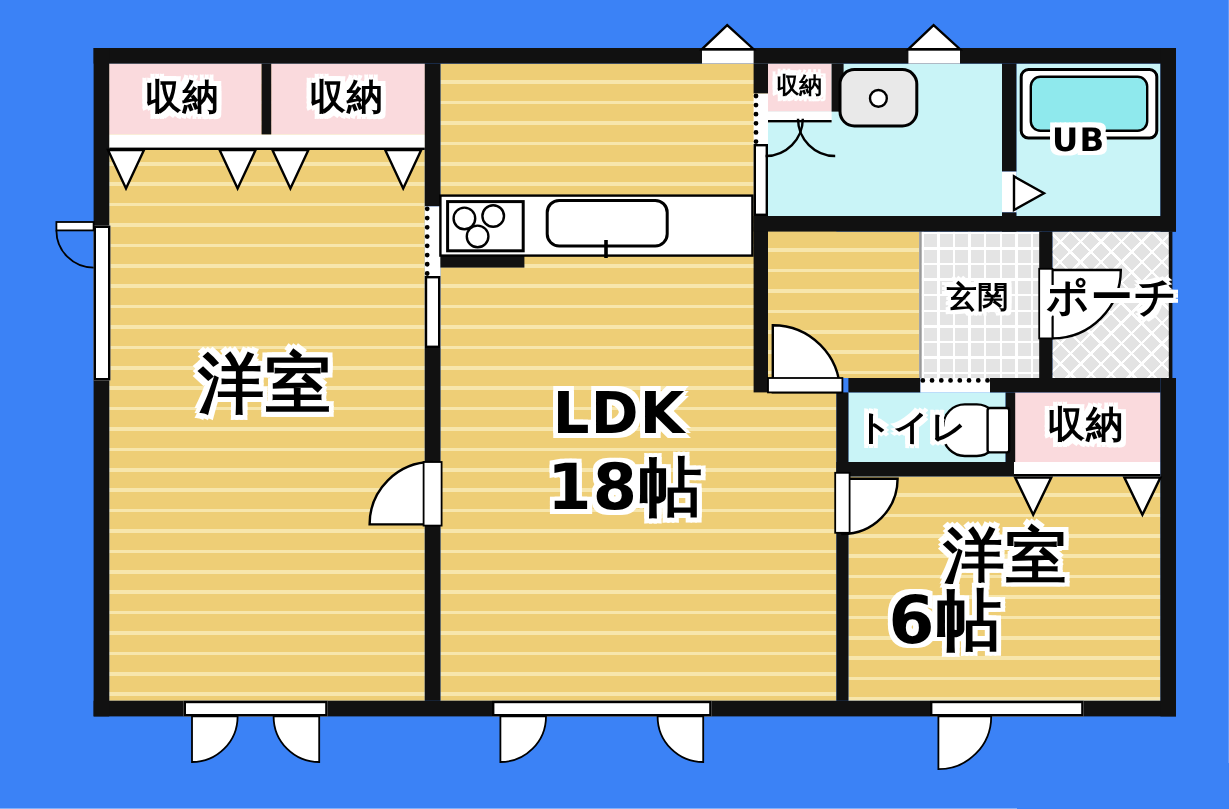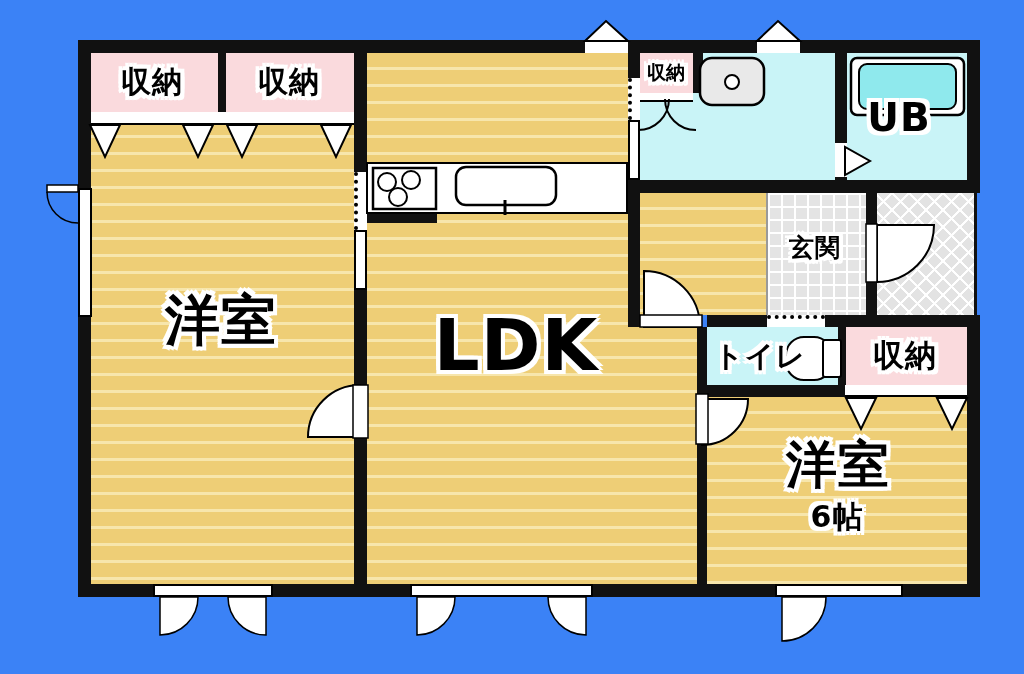--- a/index.html
+++ b/index.html
@@ -140,21 +140,23 @@
     <path d="M 160,635 A 38,38 0 0 0 198,597 L 160,597 Z" fill="#fff" stroke="#000" stroke-width="1.5"></path>
     <path d="M 266,635 A 38,38 0 0 1 228,597 L 266,597 Z" fill="#fff" stroke="#000" stroke-width="1.5"></path>
     <path d="M 417,635 A 38,38 0 0 0 455,597 L 417,597 Z" fill="#fff" stroke="#000" stroke-width="1.5"></path>
     <path d="M 586,635 A 38,38 0 0 1 548,597 L 586,597 Z" fill="#fff" stroke="#000" stroke-width="1.5"></path>
     <path d="M 782,641 A 44,44 0 0 0 826,597 L 782,597 Z" fill="#fff" stroke="#000" stroke-width="1.5"></path>
   </svg>
 
   <div class="label" style="left:152px;top:82px;font-size:30px">収納</div>
   <div class="label" style="left:289px;top:82px;font-size:30px">収納</div>
   <div class="label" style="left:666px;top:72px;font-size:19px;letter-spacing:0">収納</div>
-  <div class="label" style="left:899px;top:117px;font-size:39px">UB</div>
+  <div class="label" style="left:899px;top:117px;font-size:27px">UB</div>
   <div class="label" style="left:815px;top:247px;font-size:25px">玄関</div>
+  <div class="label" style="left:927px;top:249px;font-size:35px">ポーチ</div>
   <div class="label" style="left:760px;top:356px;font-size:29px">トイレ</div>
   <div class="label" style="left:905px;top:355px;font-size:31px">収納</div>
   <div class="label" style="left:221px;top:320px;font-size:55px">洋室</div>
-  <div class="label" style="left:516px;top:345px;font-size:72px">LDK</div>
+  <div class="label" style="left:516px;top:345px;font-size:48px">LDK</div>
+  <div class="label" style="left:521px;top:407px;font-size:53px">18帖</div>
   <div class="label" style="left:838px;top:464px;font-size:51px">洋室</div>
-  <div class="label" style="left:837px;top:517px;font-size:30px">6帖</div>
+  <div class="label" style="left:788px;top:517px;font-size:55px">6帖</div>
 </div>
 
 </body></html>

